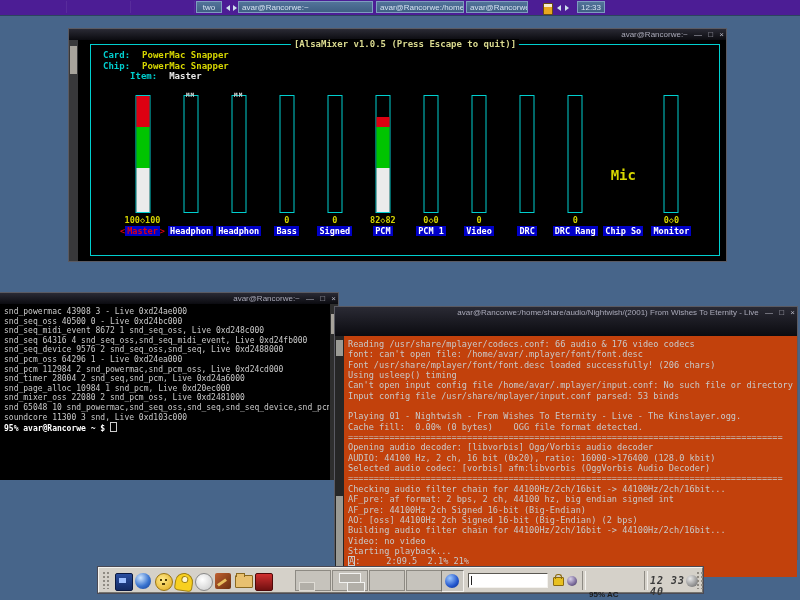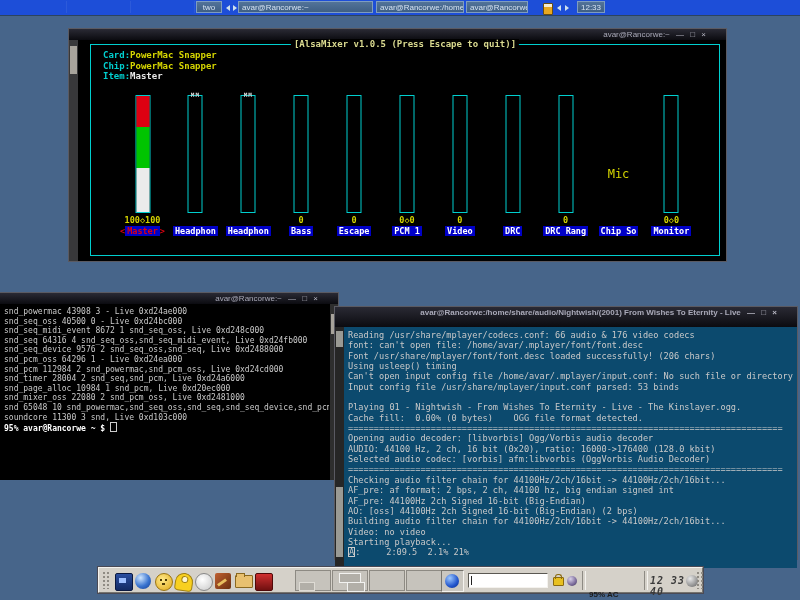--- a/index.html
+++ b/index.html
@@ -1,94 +1,94 @@
 <!DOCTYPE html>
 <html><head>
 <meta charset="utf-8">
 <style>
   html,body{margin:0;padding:0;}
   body{width:800px;height:600px;overflow:hidden;position:relative;
        background:#47658a;font-family:"Liberation Sans",sans-serif;}
   .abs{position:absolute;}
 
   
-  #topbar{left:0;top:0;width:800px;height:15px;background:#1d4ed8;
+  #topbar{left:0;top:0;width:800px;height:15px;background:#4c1d95;
           border-bottom:1px solid #2c445f;}
   .tb-slot{top:1px;height:12px;border-right:1px solid rgba(255,255,255,0.07);}
   .tb-btn{top:1px;height:12px;background:linear-gradient(#527399,#3f5f84);
           border:1px solid #7e9dc0;color:#d6e3f1;font-size:8px;line-height:11px;
           padding:0 3px;overflow:hidden;white-space:nowrap;box-sizing:border-box;}
   .tb-arrow-l{width:0;height:0;border-top:3px solid transparent;border-bottom:3px solid transparent;
               border-right:4px solid #cfe0ee;display:inline-block;}
   .tb-arrow-r{width:0;height:0;border-top:3px solid transparent;border-bottom:3px solid transparent;
               border-left:4px solid #cfe0ee;display:inline-block;}
   #beer{left:543px;top:3px;width:8px;height:10px;border:1px solid #6a4e10;border-radius:1px;
         background:linear-gradient(#f5ecd2 0 30%,#e8a820 30%);}
 
   
   .window{border:1px solid #5a5a62;background:#000;box-sizing:border-box;}
   .titlebar{height:11px;background:linear-gradient(#2a2a34,#0b0b10);
             color:#a9a9b8;font-size:8px;line-height:11px;text-align:right;
-            padding-right:20px;white-space:nowrap;overflow:hidden;}
+            padding-right:2px;white-space:nowrap;overflow:hidden;}
   .titlebar .tbtn{display:inline-block;color:#b9b9c5;margin-left:4px;font-size:8px;}
   .term{font-family:"DejaVu Sans Mono","Liberation Mono",monospace;color:#c9c9c9;
         white-space:pre;overflow:hidden;}
   .tline{white-space:pre;}
 
   
   #mixerwin{left:68px;top:28px;width:659px;height:234px;}
   #mixer-body{position:relative;width:100%;height:221px;background:#000;}
   .sb-track{position:absolute;top:0;bottom:0;width:9px;background:#38383a;}
   .sb-thumb{position:absolute;left:1px;right:1px;background:#a7a39b;}
   #mx-frame{position:absolute;left:21px;top:4px;right:6px;bottom:5px;
-            border:1px solid #00cfcf;}
+            border:1px solid #00cfcf;text-align:center;}
   #mx-frametitle{position:absolute;left:50%;top:-1px;transform:translate(-50%,-50%);
             background:#000;padding:0 3px;color:#d9d98f;font-size:9px;font-weight:bold;
             font-family:"DejaVu Sans Mono",monospace;white-space:nowrap;}
   .mx-info{position:absolute;left:12px;top:5px;font-size:9px;font-weight:bold;
            font-family:"DejaVu Sans Mono",monospace;line-height:10.5px;}
   .mx-info .lab{color:#00cfcf;}
-  .mx-info .val{color:#d6d600;margin-left:0;}
+  .mx-info .val{color:#d6d600;margin-left:12px;}
   .mx-info .iline:last-child .val{color:#e8e8e8;}
   #mx-row{position:absolute;left:30px;right:26px;top:50px;display:flex;
           justify-content:space-between;}
   .mx-col{width:43px;display:flex;flex-direction:column;align-items:center;}
   .mx-area{position:relative;width:100%;height:118px;}
   .mx-bar{position:absolute;left:50%;transform:translateX(-50%);top:0;bottom:0;
           width:13px;border:1px solid #00cfcf;}
   .seg{position:absolute;left:0;right:0;}
   .seg-white{background:#ebebeb;}
   .seg-green{background:#00c400;}
   .seg-red{background:#dd0011;}
   .mx-mm{position:absolute;left:50%;transform:translateX(-50%);top:-4px;
          color:#d8d8d8;font-size:6px;font-weight:bold;letter-spacing:1px;
          font-family:"DejaVu Sans Mono",monospace;}
   .mx-mid{position:absolute;left:50%;transform:translateX(-50%);top:72px;
-          color:#d6d600;font-size:12px;font-weight:normal;
+          color:#d6d600;font-size:14px;font-weight:bold;
           font-family:"DejaVu Sans Mono",monospace;}
   .mx-val{height:11px;margin-top:2px;color:#d6d600;font-size:8.5px;font-weight:bold;
           font-family:"DejaVu Sans Mono","DejaVu Sans",monospace;white-space:nowrap;}
   .mx-label{height:11px;font-size:8.5px;font-weight:bold;white-space:nowrap;
           font-family:"DejaVu Sans Mono",monospace;}
   .mx-chip{background:#0000c8;color:#fff;padding:0 2px;}
   .mx-label.sel .mx-chip{color:#dd0011;}
   .mx-br{color:#dd0011;}
 
   
   #lsmodwin{left:-2px;top:292px;width:341px;height:158px;}
   #lsmod-body{position:relative;height:176px;background:#000;}
   #lsmod-text{position:absolute;left:5px;top:3px;right:9px;bottom:0;
               font-size:8px;line-height:9.6px;}
   .boldline{color:#fff;font-weight:bold;}
   .cursor-hollow{display:inline-block;width:5px;height:8px;border:1px solid #ccc;
                  vertical-align:-1px;}
 
   
   #mpwin{left:334px;top:306px;width:464px;height:254px;}
-  #mp-body{position:relative;height:241px;background:#0c4a6e;text-decoration:underline;}
+  #mp-body{position:relative;height:241px;background:#c2410c;text-decoration:underline;}
   #mp-text{position:absolute;left:13px;top:3px;right:3px;bottom:0;
            font-size:8.6px;line-height:10.35px;}
   .cursor-onchar{display:inline-block;border:1px solid #ccc;line-height:8px;}
 
   
   #taskbar{left:98px;top:567px;width:605px;height:26px;background:#d5d1c9;
            border-top:1px solid #f4f2ee;border-left:1px solid #f4f2ee;
            border-bottom:1px solid #76746e;border-right:1px solid #76746e;
            box-shadow:0 0 0 1px #4a4a55;box-sizing:border-box;}
   .grip{top:3px;width:7px;height:18px;
@@ -202,21 +202,32 @@
               <div class="mx-bar"></div>
             </div>
             <div class="mx-val">0</div>
             <div class="mx-label"><span class="mx-chip">Bass</span></div>
           </div>
           <div class="mx-col">
             <div class="mx-area">
               <div class="mx-bar"></div>
             </div>
             <div class="mx-val">0</div>
-            <div class="mx-label"><span class="mx-chip">Escape</span></div>
+            <div class="mx-label"><span class="mx-chip">Signed</span></div>
+          </div>
+          <div class="mx-col">
+            <div class="mx-area">
+              <div class="mx-bar">
+                <div class="seg seg-white" style="bottom: 0%; height: 38%;"></div>
+                <div class="seg seg-green" style="bottom: 38%; height: 35%;"></div>
+                <div class="seg seg-red" style="bottom: 73%; height: 9%;"></div>
+              </div>
+            </div>
+            <div class="mx-val">82◇82</div>
+            <div class="mx-label"><span class="mx-chip">PCM</span></div>
           </div>
           <div class="mx-col">
             <div class="mx-area">
               <div class="mx-bar"></div>
             </div>
             <div class="mx-val">0◇0</div>
             <div class="mx-label"><span class="mx-chip">PCM 1</span></div>
           </div>
           <div class="mx-col">
             <div class="mx-area">
@@ -267,21 +278,21 @@
   </div>
   <div id="lsmod-body">
     <div class="sb-track" style="right:0;left:auto;width:8px;background:#2e2e2e;">
       <div class="sb-thumb" style="top:10px;height:20px;"></div>
     </div>
     <div id="lsmod-text" class="term"><div class="tline">snd_powermac 43908 3 - Live 0xd24ae000</div><div class="tline">snd_seq_oss 40500 0 - Live 0xd24bc000</div><div class="tline">snd_seq_midi_event 8672 1 snd_seq_oss, Live 0xd248c000</div><div class="tline">snd_seq 64316 4 snd_seq_oss,snd_seq_midi_event, Live 0xd24fb000</div><div class="tline">snd_seq_device 9576 2 snd_seq_oss,snd_seq, Live 0xd2488000</div><div class="tline">snd_pcm_oss 64296 1 - Live 0xd24ea000</div><div class="tline">snd_pcm 112984 2 snd_powermac,snd_pcm_oss, Live 0xd24cd000</div><div class="tline">snd_timer 28004 2 snd_seq,snd_pcm, Live 0xd24a6000</div><div class="tline">snd_page_alloc 10984 1 snd_pcm, Live 0xd20ec000</div><div class="tline">snd_mixer_oss 22080 2 snd_pcm_oss, Live 0xd2481000</div><div class="tline">snd 65048 10 snd_powermac,snd_seq_oss,snd_seq,snd_seq_device,snd_pcm_</div><div class="tline">soundcore 11300 3 snd, Live 0xd103c000</div><div class="tline boldline"><span>95%</span><span> avar@Rancorwe ~ $ </span><span class="cursor-hollow"></span></div></div>
   </div>
 </div>
 
 <div id="mpwin" class="abs window">
-  <div class="titlebar" style="height:20px;line-height:12px;font-weight:bold;">
+  <div class="titlebar" style="height:29px;line-height:12px;">
     <span>avar@Rancorwe:/home/share/audio/Nightwish/(2001) From Wishes To Eternity - Live</span>
     <span class="tbtn">—</span>
     <span class="tbtn">□</span>
     <span class="tbtn">×</span>
   </div>
   <div id="mp-body">
     <div class="sb-track" style="left:0;width:9px;background:#262626;">
       <div class="sb-thumb" style="top:4px;height:16px;background:#9a9a94;"></div>
       <div class="sb-thumb" style="top:160px;height:70px;background:#9a9a94;"></div>
     </div>

